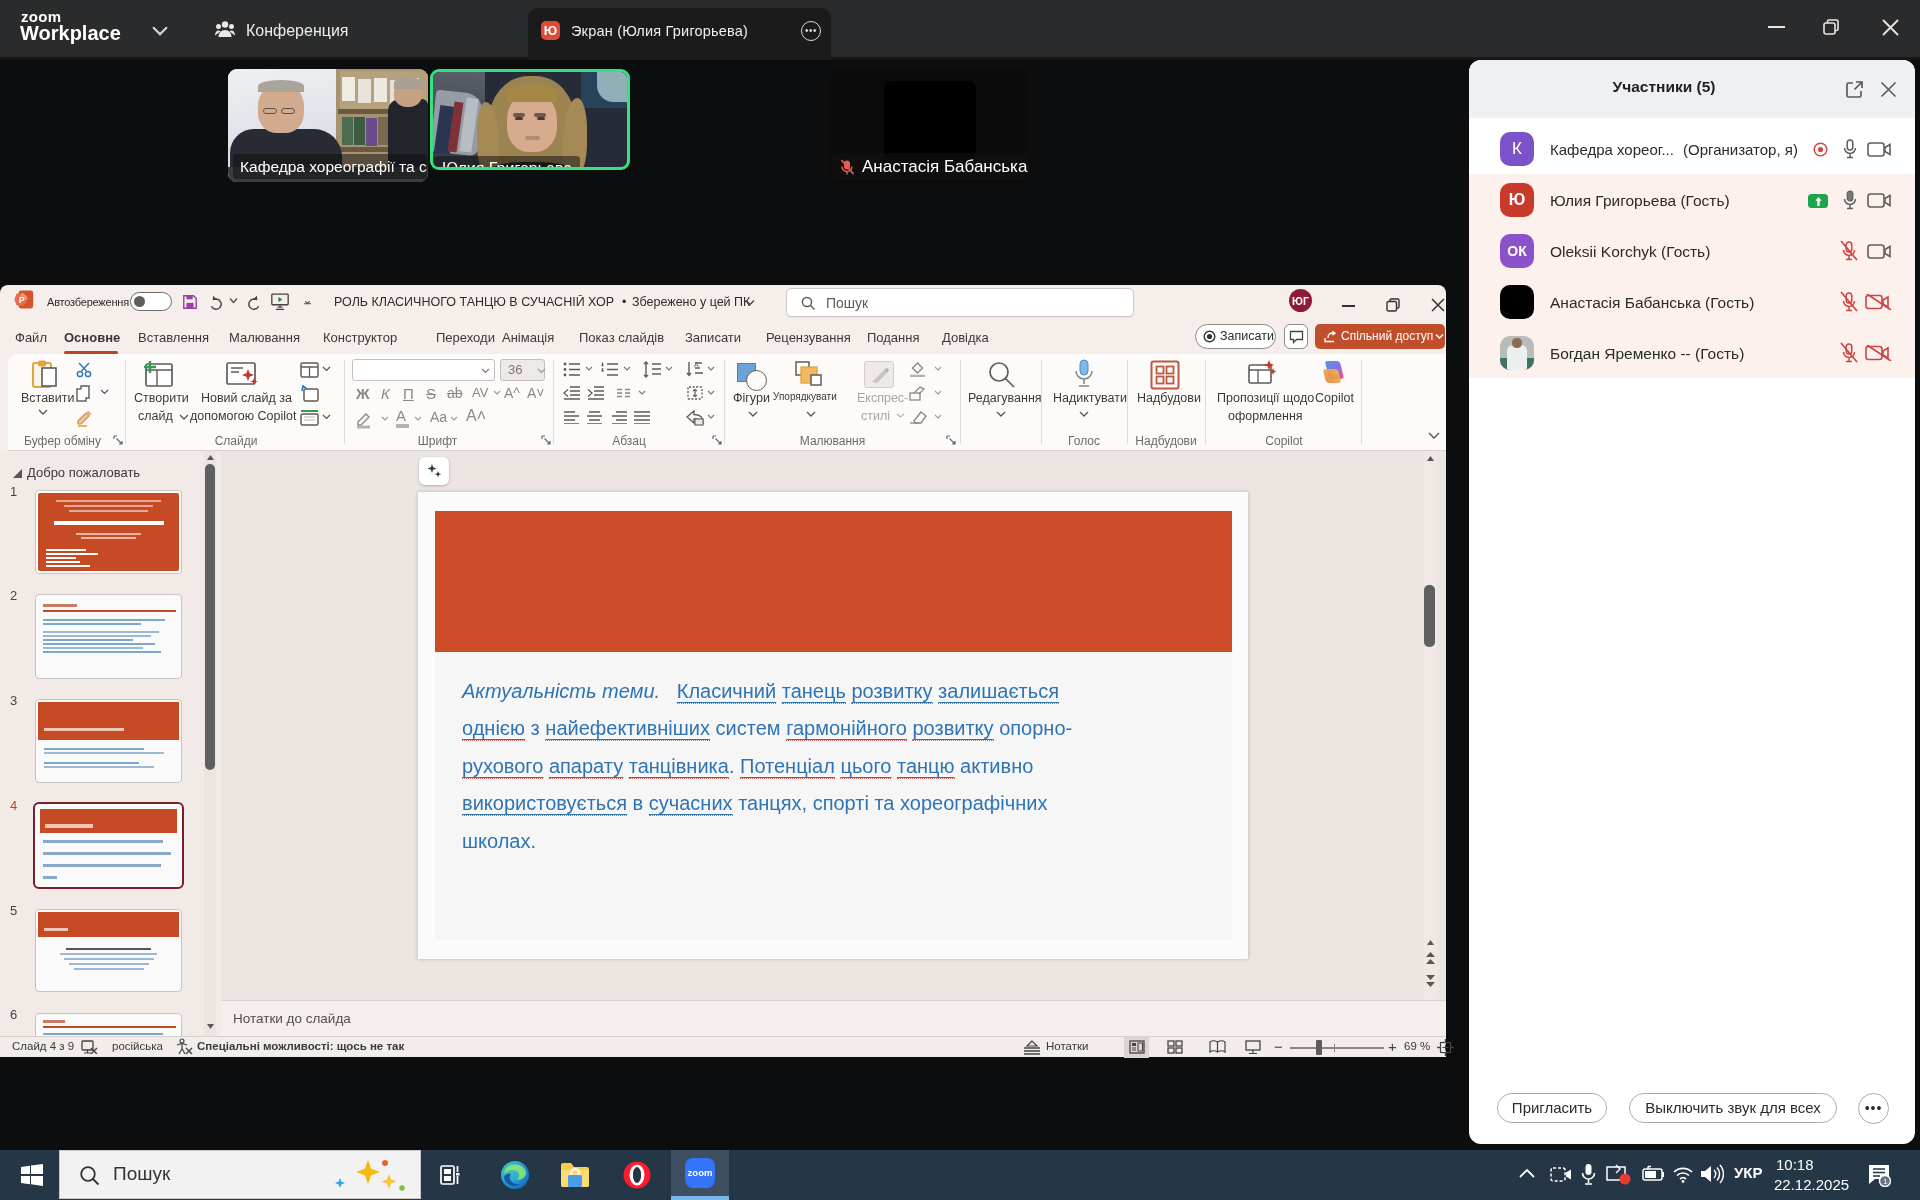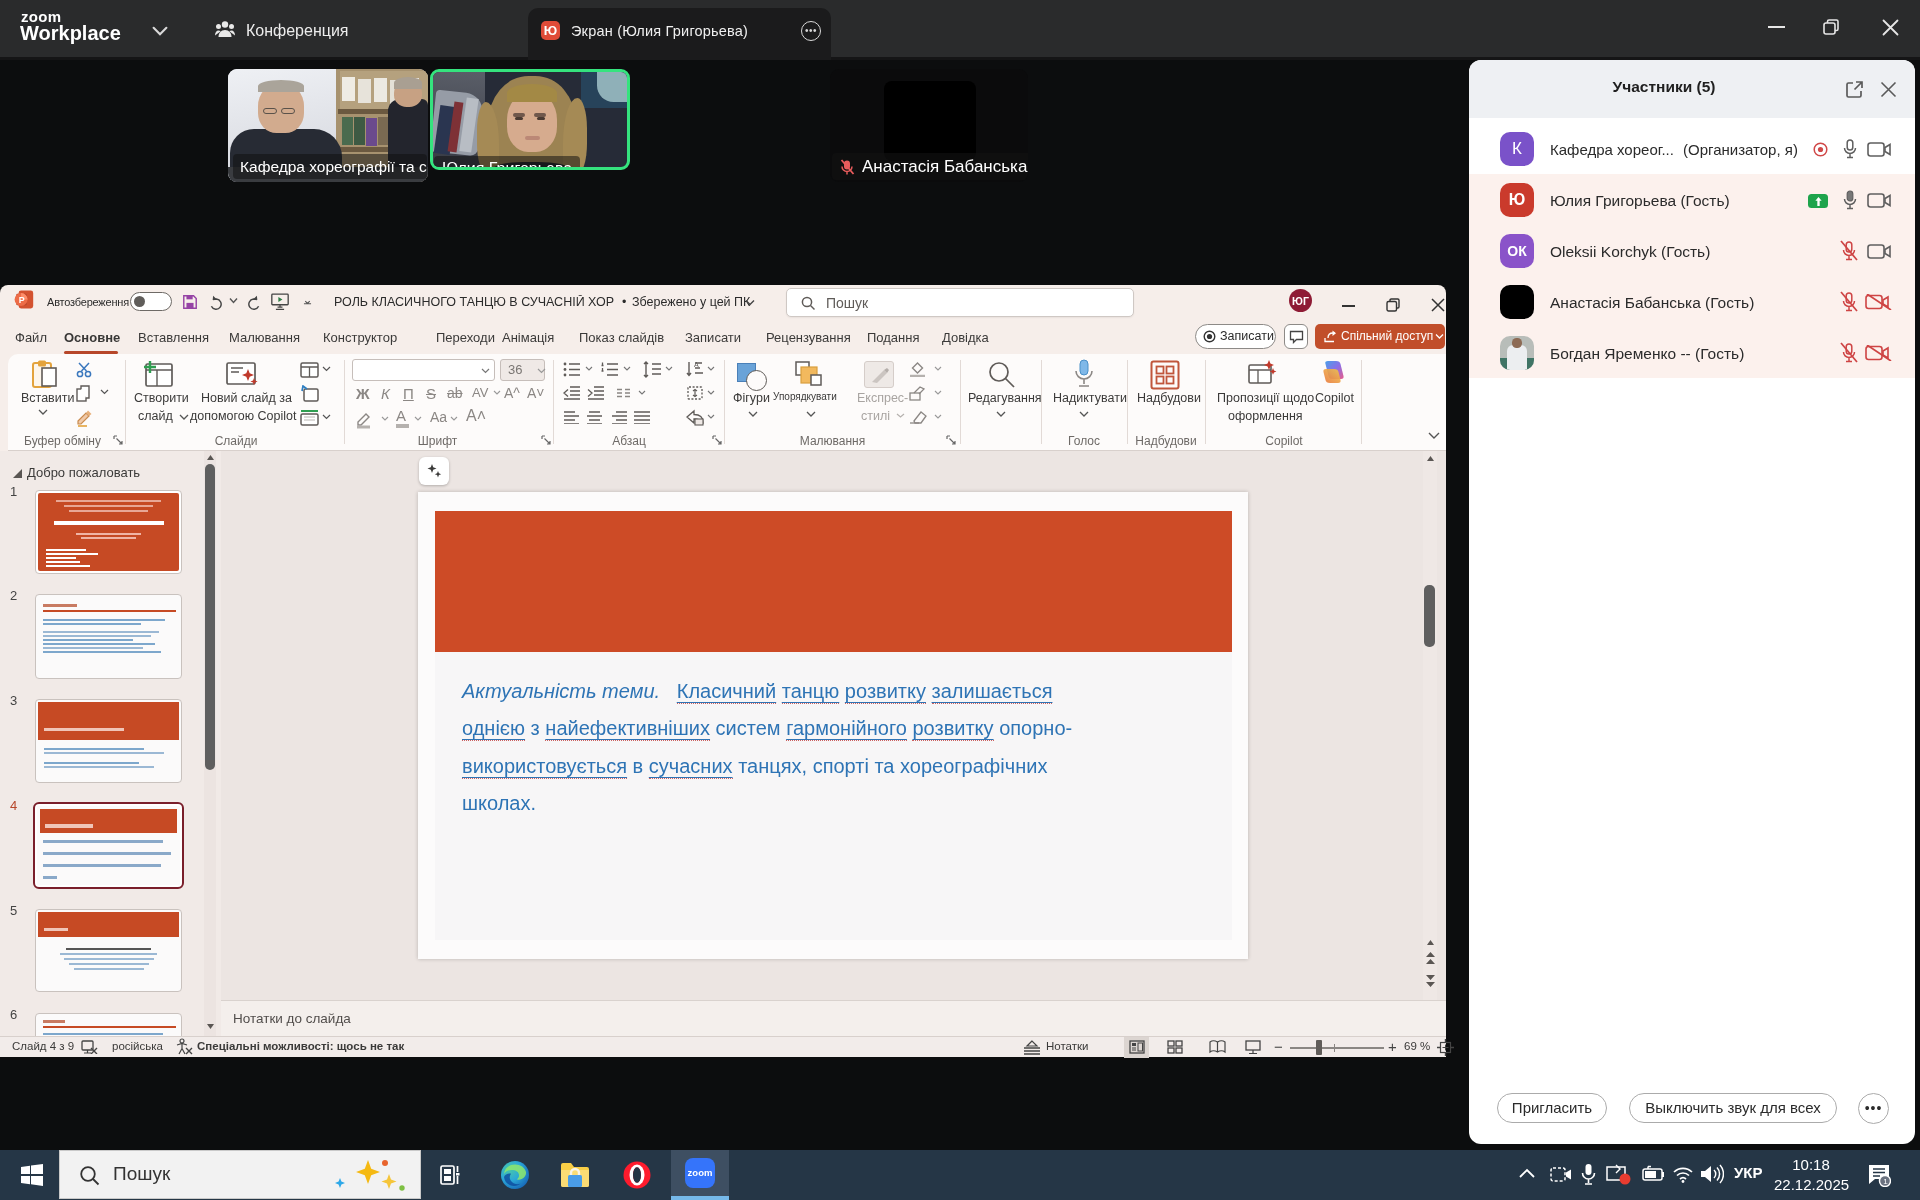--- a/index.html
+++ b/index.html
@@ -609,22 +609,23 @@
       <svg class="a" style="left:7px;top:6px" width="16" height="16" viewBox="0 0 16 16">
           <path d="M6 1l1.2 3.3L10.5 5.5 7.2 6.7 6 10 4.8 6.7 1.5 5.5l3.3-1.2z" fill="#3b3a39"></path>
           <path d="M12 8l.9 2.3 2.3.9-2.3.9-.9 2.3-.9-2.3-2.3-.9 2.3-.9z" fill="#3b3a39"></path>
         </svg>
     </div>
 
     <div class="a" style="left:197px;top:41px;width:830px;height:467px;background:#fcfbfb;box-shadow:0 0 4px rgba(0,0,0,.22)">
       <div class="a" style="left:17px;top:19px;width:797px;height:141px;background:#cd4b26"></div>
       <div class="a" style="left:17px;top:160px;width:797px;height:288px;background:#f7f6f7"></div>
       <div class="a" style="left:44px;top:181px;width:780px;font-size:20px;color:#2e74b5;line-height:37.4px;white-space:nowrap" id="bodytext">
-        <div><span style="font-style:italic">Актуальність теми.</span>&nbsp;&nbsp;&nbsp;<span class="u">Класичний</span> <span class="u">танцю</span> <span class="u">розвитку</span> <span class="u">залишається</span></div>
+        <div><span style="font-style:italic">Актуальність теми.</span>&nbsp;&nbsp;&nbsp;<span class="u">Класичний</span> <span class="u">танець</span> <span class="u">розвитку</span> <span class="u">залишається</span></div>
         <div><span class="u">однією</span> з <span class="u">найефективніших</span> систем <span class="u">гармонійного</span> <span class="u">розвитку</span> опорно-</div>
+        <div><span class="u">рухового</span> <span class="u">апарату</span> <span class="u">танцівника</span>. <span class="u">Потенціал</span> <span class="u">цього</span> <span class="u">танцю</span> активно</div>
         <div><span class="u">використовується</span> в <span class="u">сучасних</span> танцях, спорті та хореографічних</div>
         <div>школах.</div>
       </div>
     </div>
 
     <div class="a" style="left:1202px;top:0;width:14px;height:549px;background:#efe8e5"></div>
     <svg class="a" style="left:1205px;top:4px" width="9" height="7" viewBox="0 0 9 7">
         <path d="M4.5 1L8 6H1z" fill="#5a5653"></path>
       </svg>
     <div class="a" style="left:1203px;top:134px;width:11px;height:62px;background:#5f5f5f;border-radius:5px"></div>
@@ -869,21 +870,21 @@
     </svg>
   <svg class="a" style="left:1672px;top:15px" width="22" height="18" viewBox="0 0 22 18">
       <path d="M2 7a13 13 0 0118 0M5 10.5a8.5 8.5 0 0112 0M8 14a4.5 4.5 0 016 0" stroke="#fff" stroke-width="1.7" fill="none"></path>
       <circle cx="11" cy="16.5" r="1.4" fill="#fff"></circle>
     </svg>
   <svg class="a" style="left:1700px;top:14px" width="24" height="20" viewBox="0 0 24 20">
       <path d="M1 7h4l6-5v16l-6-5H1z" fill="#fff"></path>
       <path d="M14 6a5.5 5.5 0 010 8M17 3.5a9.5 9.5 0 010 13M20 1a13.5 13.5 0 010 18" stroke="#fff" stroke-width="1.5" fill="none"></path>
     </svg>
   <div class="a" style="left:1734px;top:14px;font-size:15px;font-weight:bold;color:#fff">УКР</div>
-  <div class="a" style="left:1776px;top:6px;width:70px;text-align:center;font-size:15px;color:#fff">10:18</div>
+  <div class="a" style="left:1776px;top:6px;width:70px;font-size:15px;color:#fff">10:18</div>
   <div class="a" style="left:1774px;top:26px;width:74px;text-align:center;font-size:15px;color:#fff">22.12.2025</div>
   <svg class="a" style="left:1867px;top:13px" width="24" height="24" viewBox="0 0 24 24">
       <path d="M2 2h20v14H8l-6 5z" fill="#fff"></path>
       <path d="M6 6h12M6 9.5h12M6 13h7" stroke="#253646" stroke-width="1.4"></path>
       <circle cx="18" cy="18" r="5.5" fill="#6b7280" stroke="#fff" stroke-width="1.4"></circle>
       <text x="16.3" y="21.2" font-size="8" fill="#fff" font-family="Liberation Sans">1</text>
     </svg>
 </div>
 
 </body></html>

